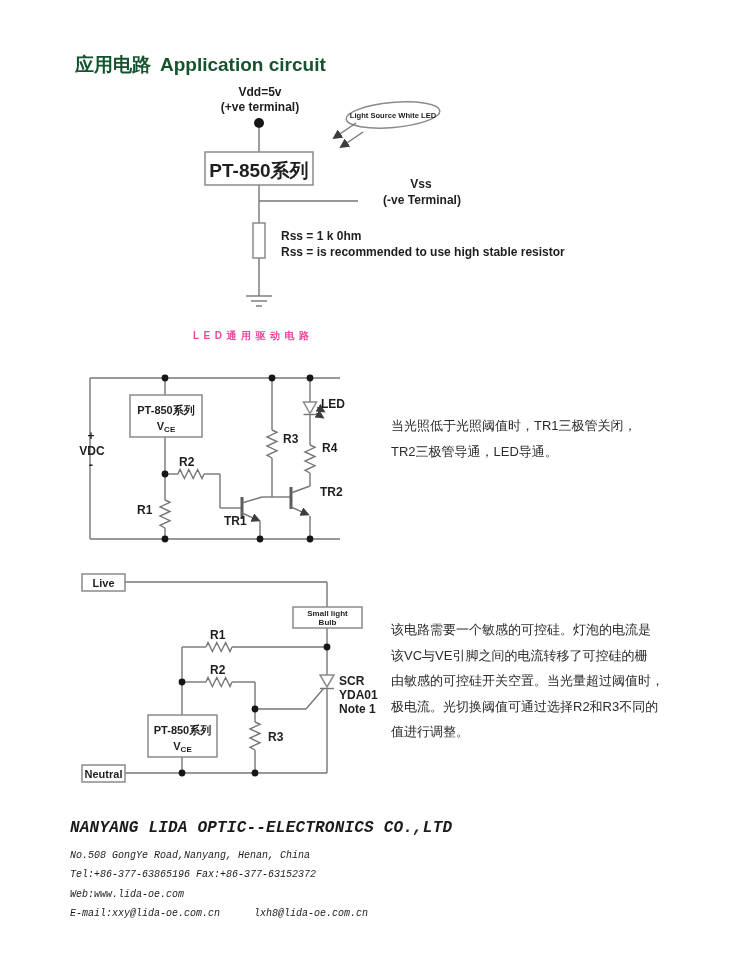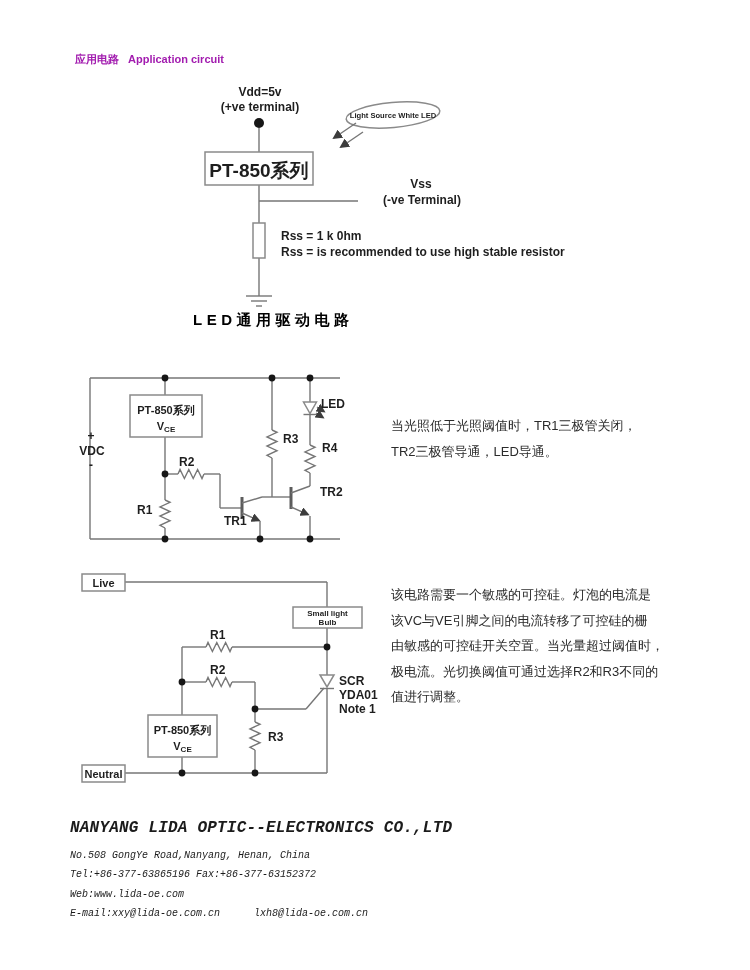--- a/index.html
+++ b/index.html
@@ -3,40 +3,40 @@
 <meta charset="utf-8">
 <style>
   html,body { margin:0; padding:0; }
   body {
     width:750px; height:970px; background:#ffffff; position:relative;
     font-family:"Liberation Sans","DejaVu Sans",sans-serif; overflow:hidden;
     -webkit-font-smoothing:antialiased;
   }
   .abs { position:absolute; }
   
-  .doc-title { left:75px; top:52px; font-size:11px; font-weight:bold; color:#a21caf; white-space:nowrap; }
+  .doc-title { left:75px; top:52px; font-size:19px; font-weight:bold; color:#14532d; white-space:nowrap; }
   .doc-title .en { margin-left:9px; }
-  .circ2-heading { left:193px; top:311px; font-size:15px; font-weight:600; letter-spacing:4.5px; color:#000000; white-space:nowrap; }
+  .circ2-heading { left:193px; top:329px; font-size:10px; font-weight:600; letter-spacing:4.5px; color:#ec4899; white-space:nowrap; }
   
   svg { position:absolute; overflow:visible; }
   svg text { font-family:"Liberation Sans","DejaVu Sans",sans-serif; fill:#1e1e1e; }
   .wire { stroke:#767676; stroke-width:1.4; fill:none; }
   .wire-thick { stroke:#5c5c5c; stroke-width:3; fill:none; }
   .boxline { stroke:#8a8a8a; stroke-width:1.5; fill:#ffffff; }
   .dot { fill:#161616; }
   .lbl { font-size:12px; font-weight:600; }
   .lbl-sm { font-size:11px; font-weight:600; }
   .lbl-xs { font-size:8px; font-weight:600; }
   .chip-big { font-size:19px; font-weight:600; }
   .oval-lbl { font-size:7.6px; font-weight:600; }
   
   .desc { position:absolute; width:338px; font-size:13px; color:#2b2b2b; }
   .desc p { margin:1px; }
   .desc1 { left:390px; top:412px; } .desc1 p { line-height:25px; }
-  .desc2 { left:390px; top:582px; } .desc2 p { line-height:24.6px; }
+  .desc2 { left:390px; top:617px; } .desc2 p { line-height:24.6px; }
   
   .footer { left:70px; top:819px; font-style:italic; color:#1b1b1b;font-family:Liberation Mono, monospace; }
   .company { font-size:16px; font-weight:bold; margin:0 0 9px 0; letter-spacing:0.2px; }
   .fline { font-size:10px; margin:0; line-height:19.3px; }
   .email2 { margin-left:34px;margin-top:14px; }
 </style>
 </head>
 <body>
 
 <div class="abs doc-title">

